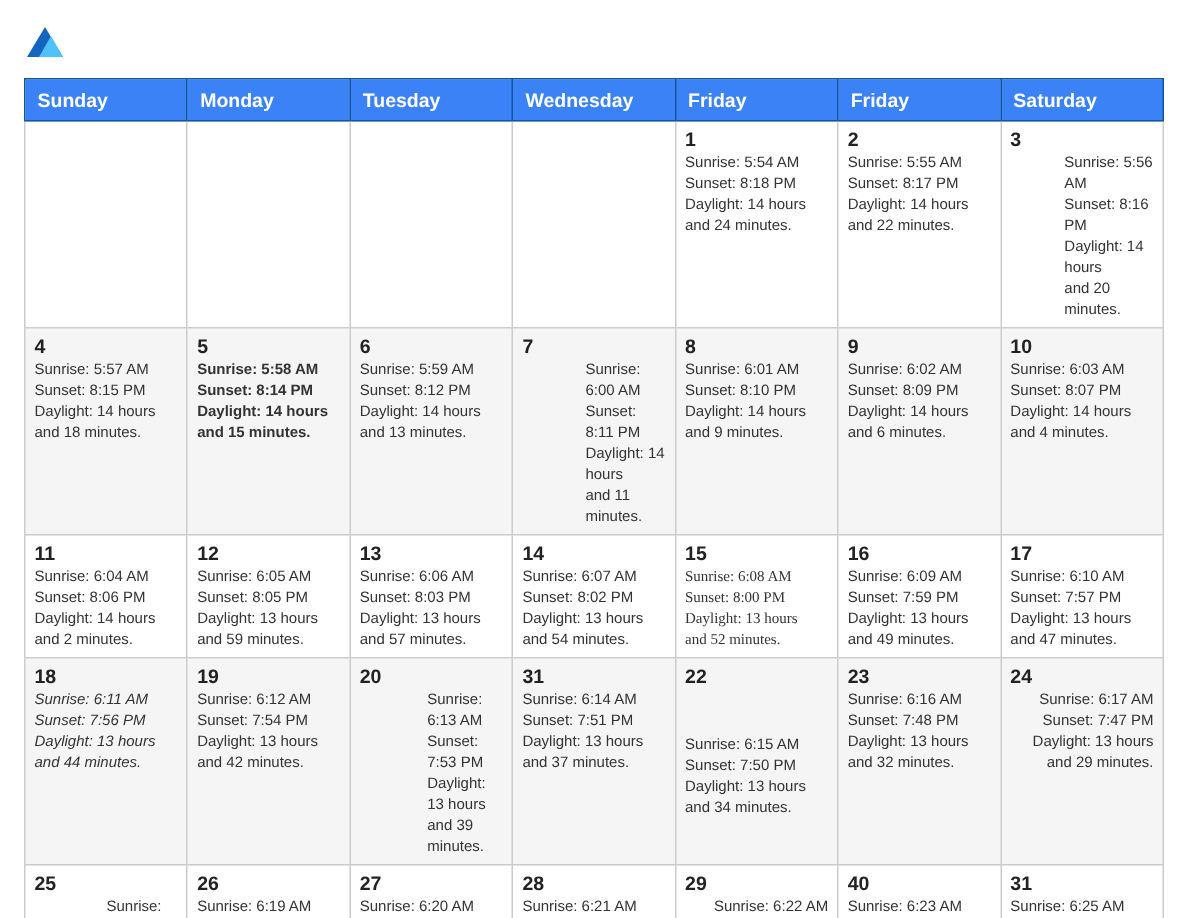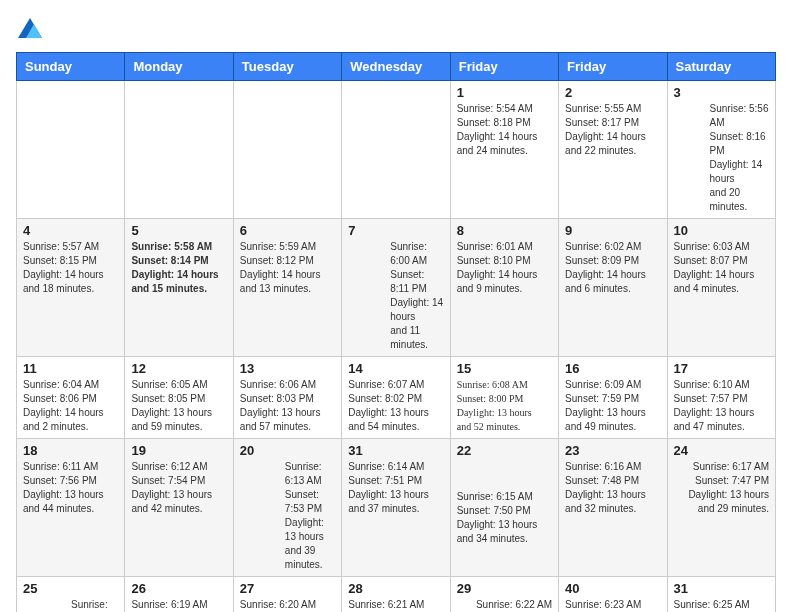--- a/index.html
+++ b/index.html
@@ -244,21 +244,21 @@
           <div class="day-number">17</div>
           <div class="day-info" style="white-space: pre-line;">Sunrise: 6:10 AM
 Sunset: 7:57 PM
 Daylight: 13 hours
 and 47 minutes.</div>
         </td>
       </tr>
       <tr>
         <td>
           <div class="day-number">18</div>
-          <div class="day-info" style="white-space: pre-line;">Sunrise: 6:11 AM
+          <div class="day-info" style="white-space: pre-line; font-style: italic;">Sunrise: 6:11 AM
 Sunset: 7:56 PM
 Daylight: 13 hours
 and 44 minutes.</div>
         </td>
         <td>
           <div class="day-number">19</div>
           <div class="day-info" style="white-space: pre-line;">Sunrise: 6:12 AM
 Sunset: 7:54 PM
 Daylight: 13 hours
 and 42 minutes.</div>

